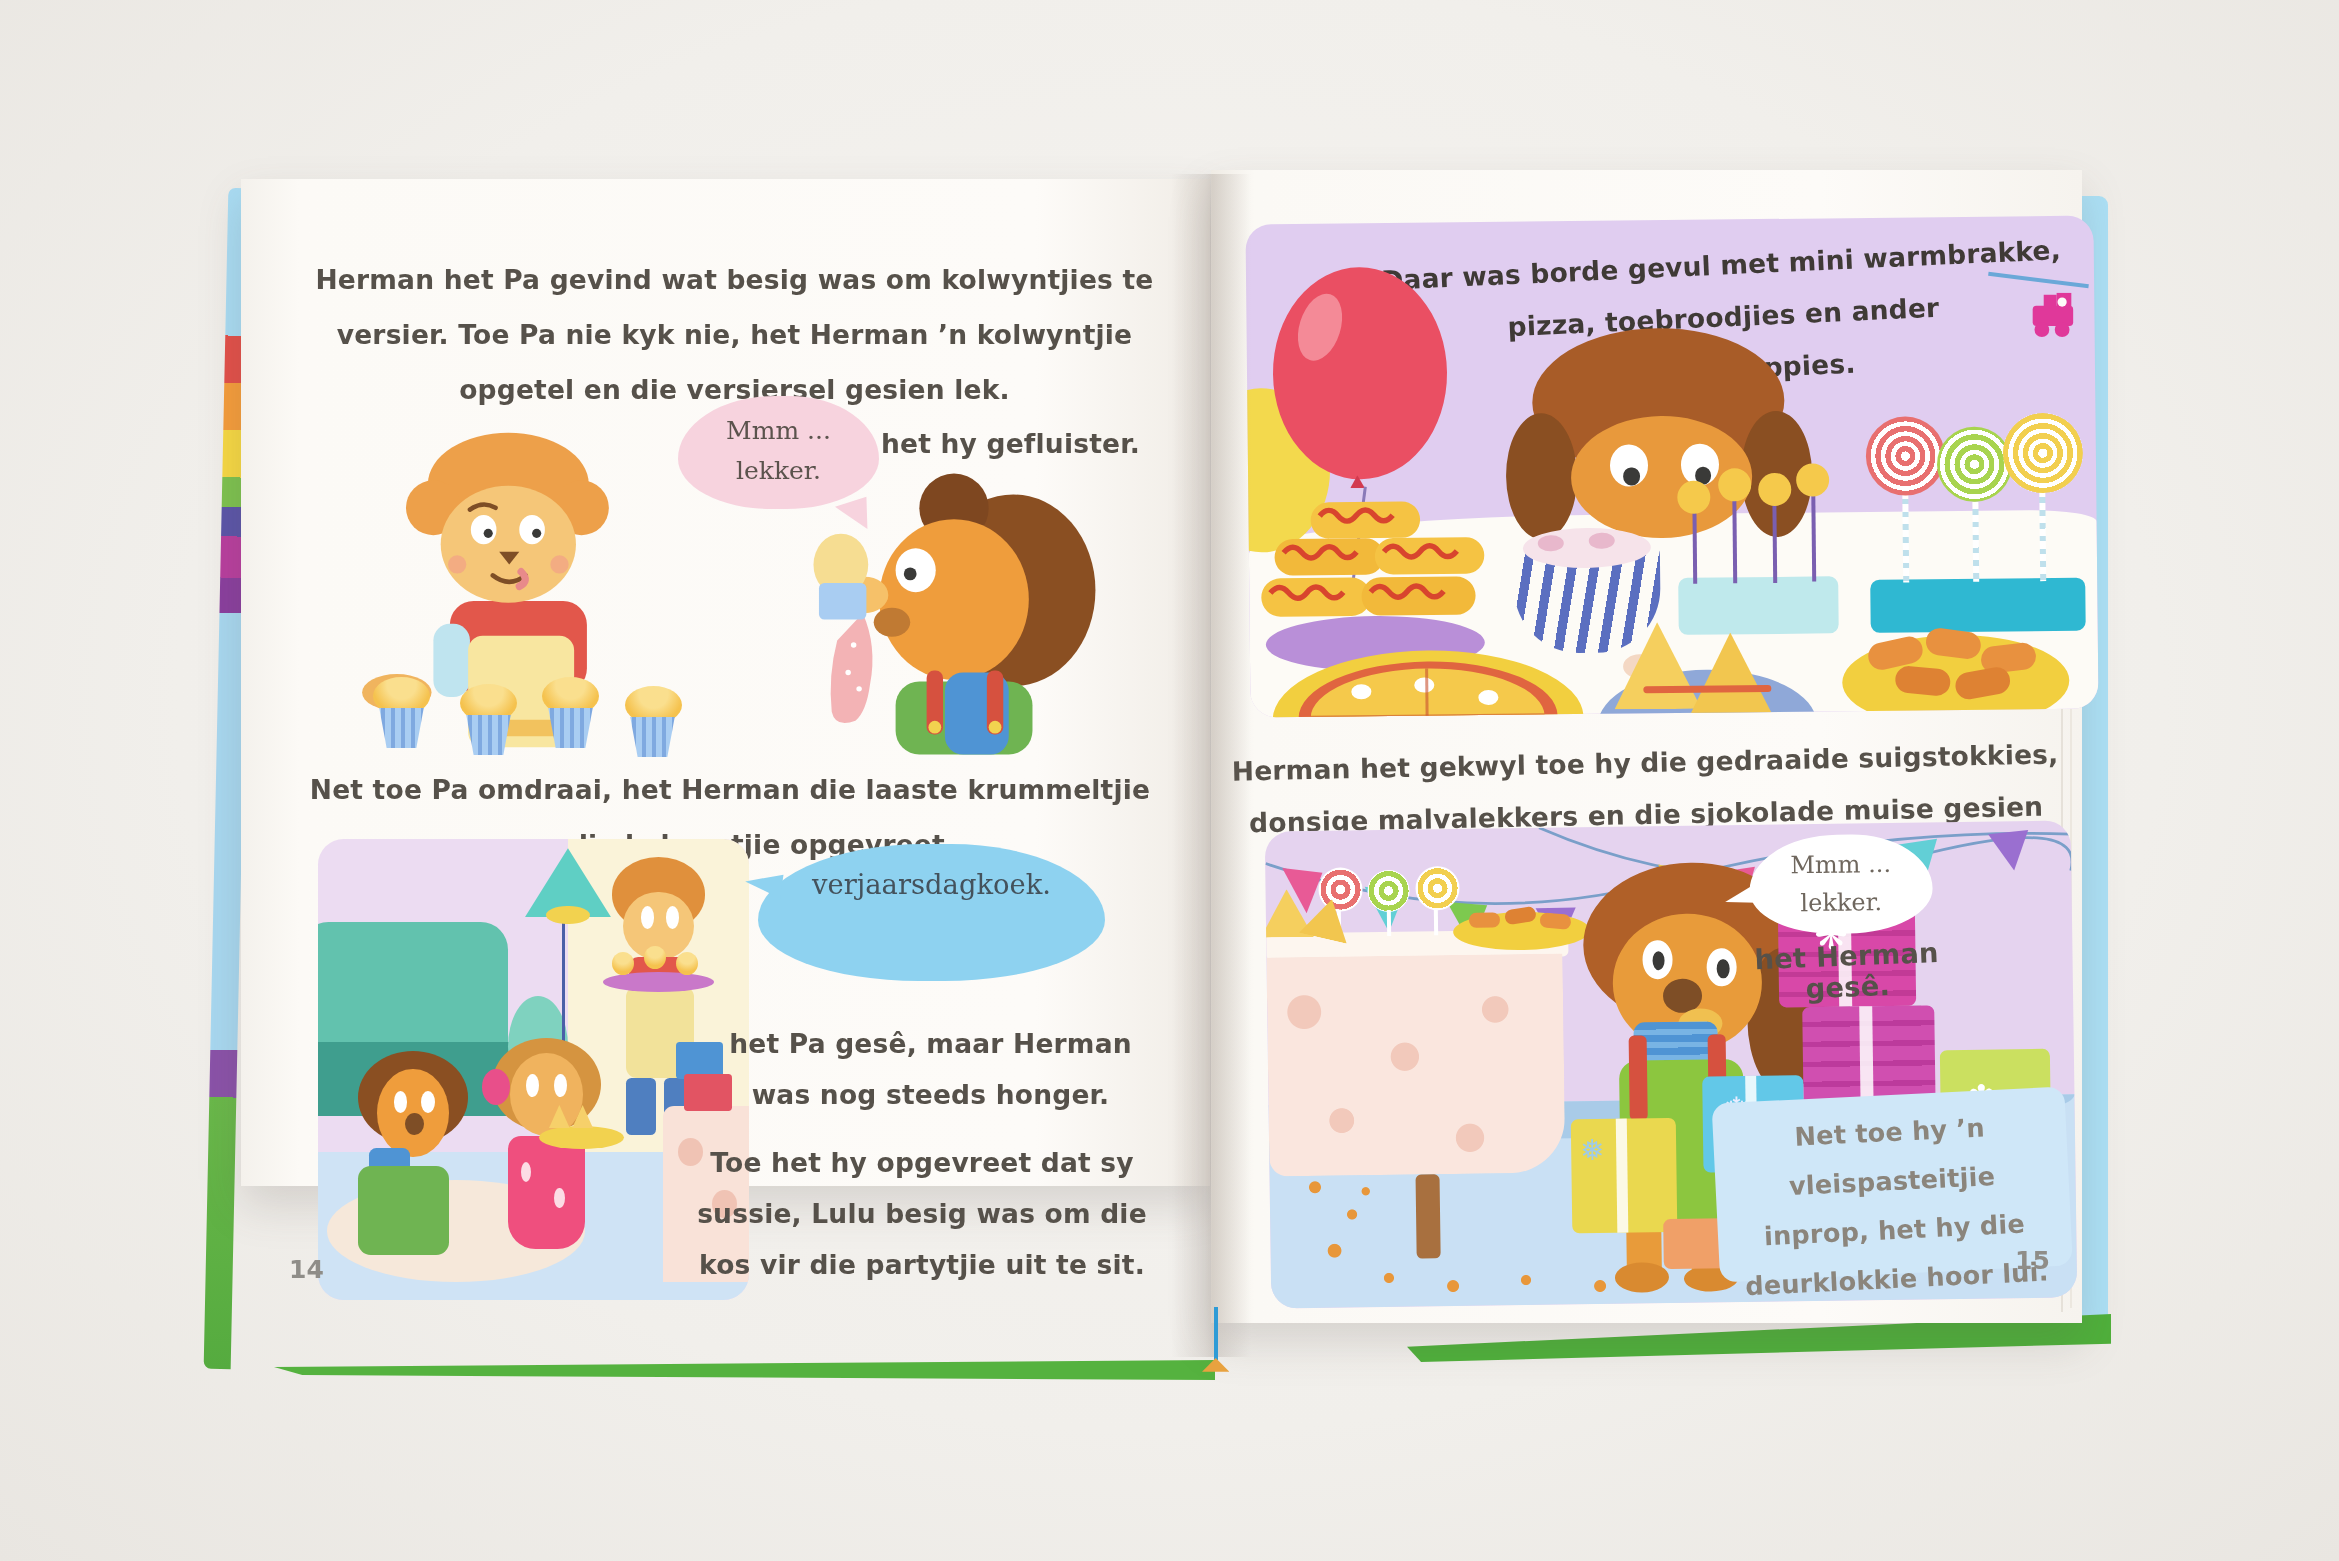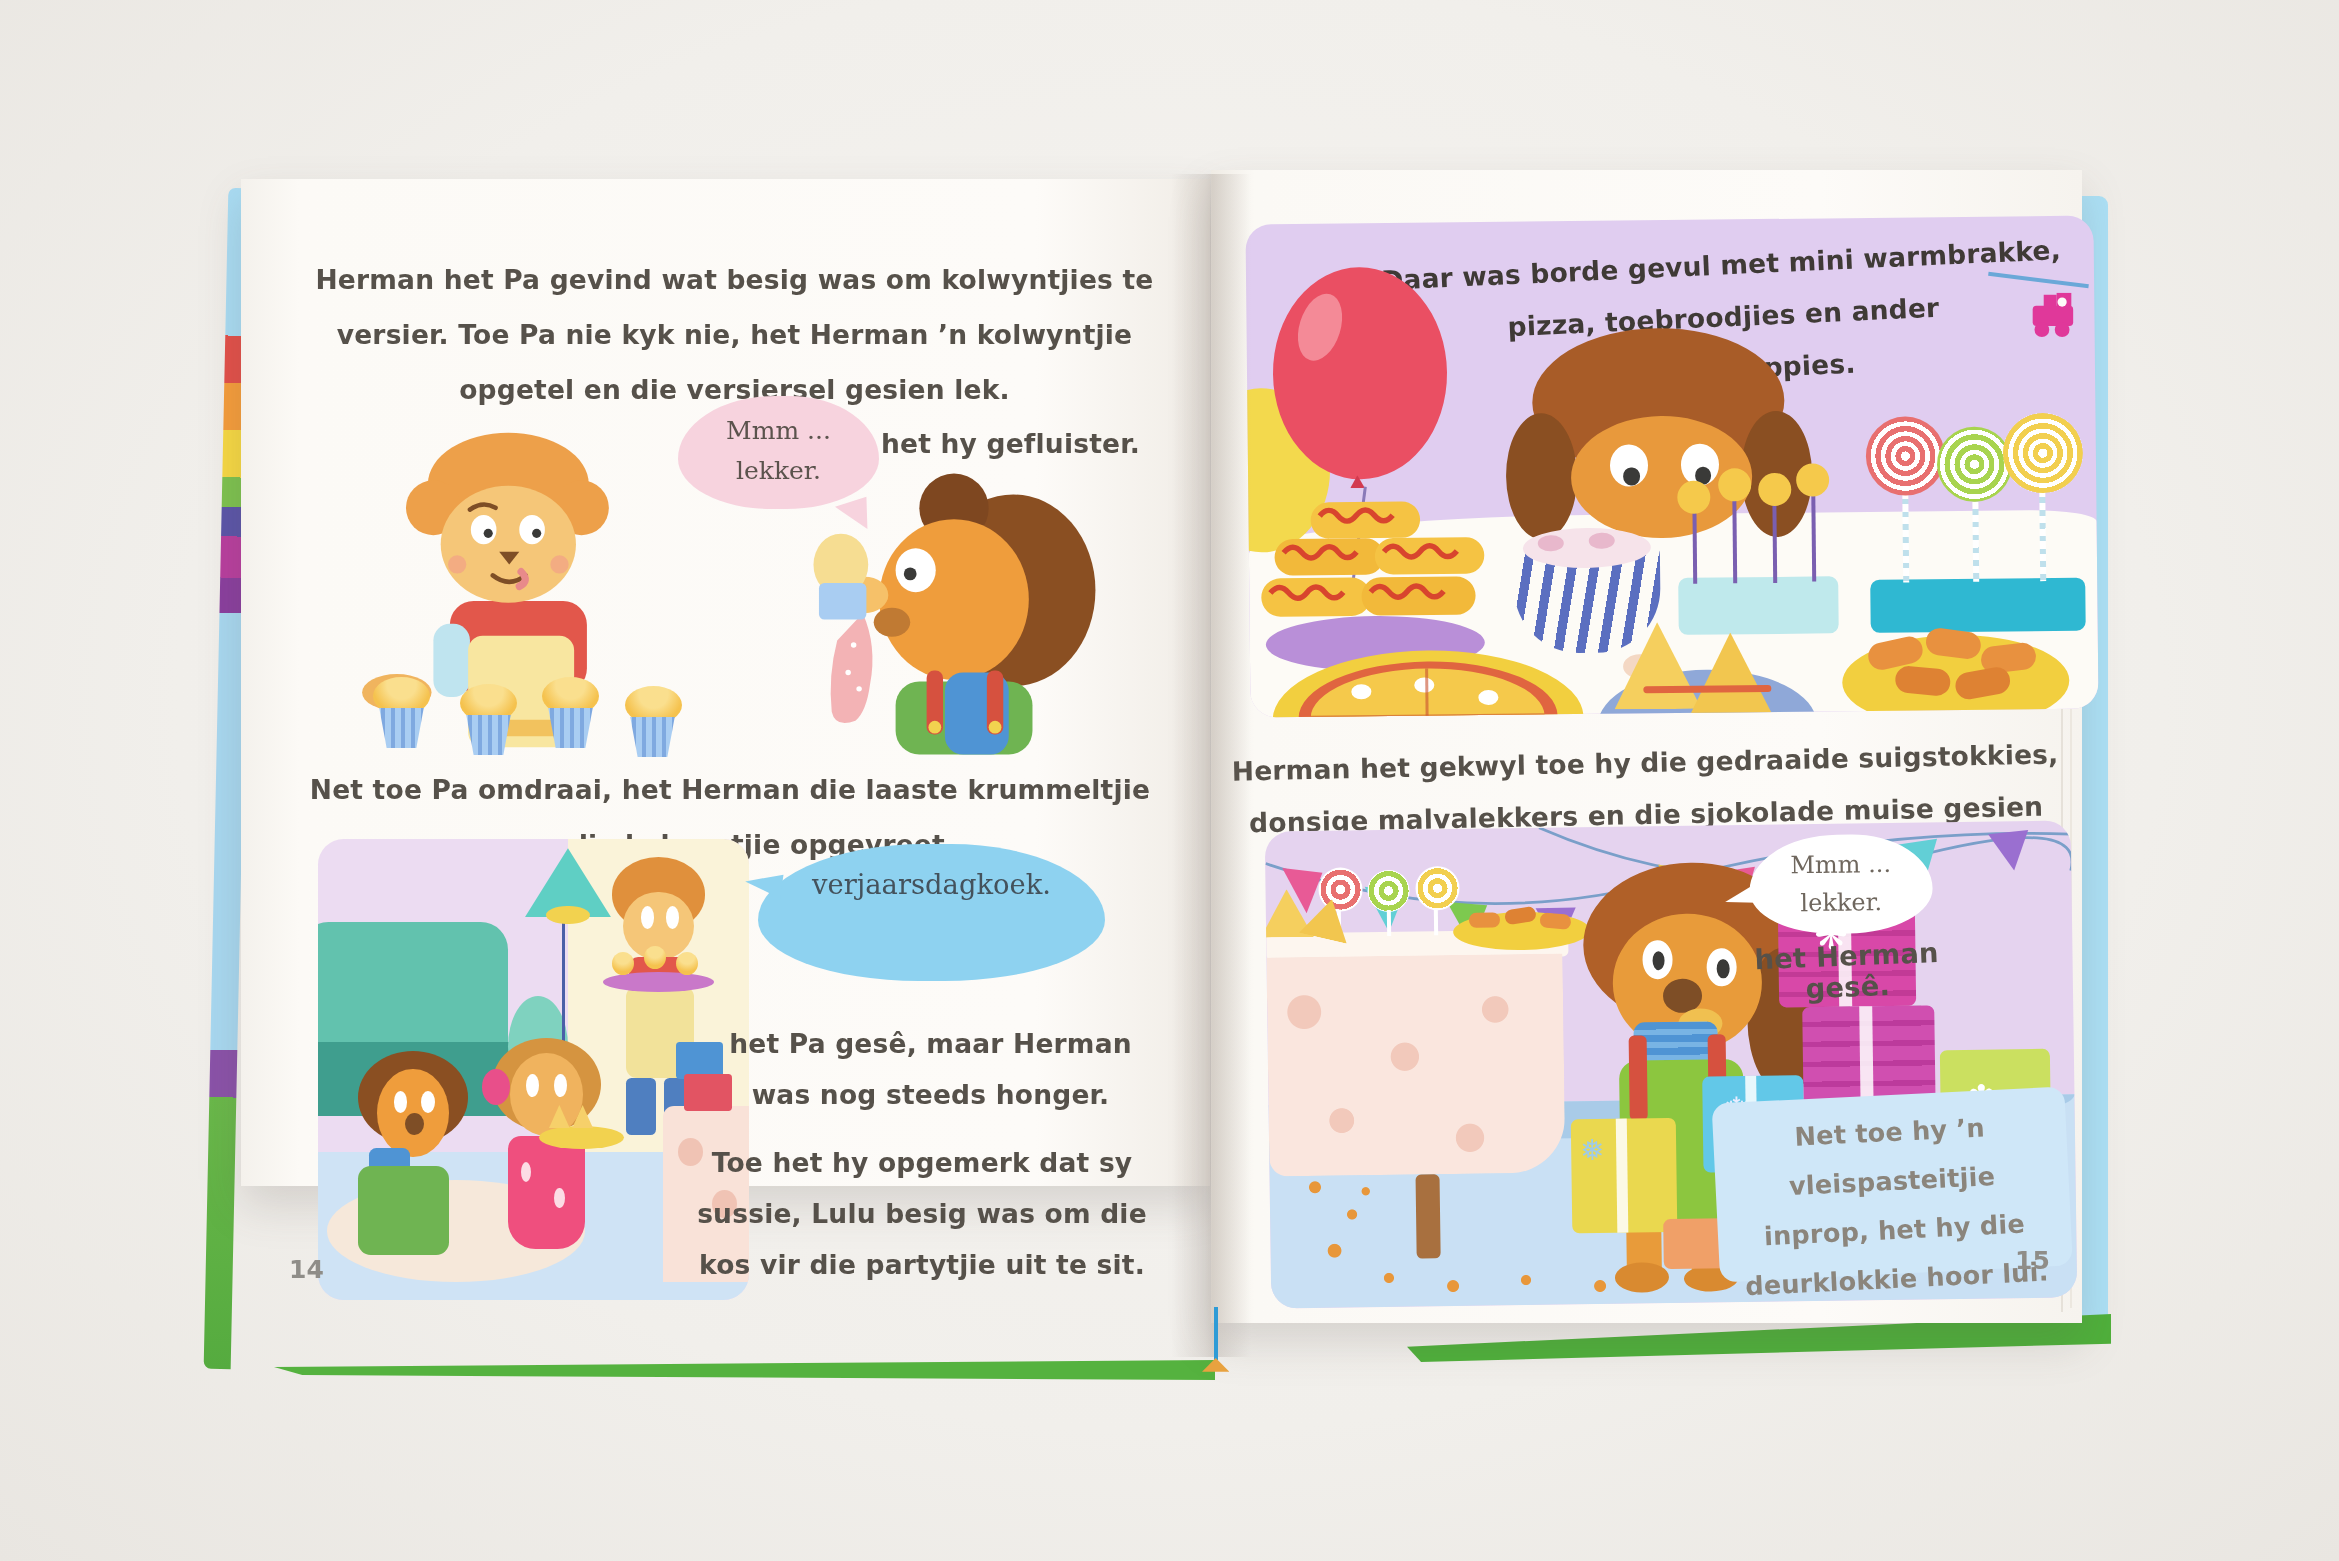--- a/index.html
+++ b/index.html
@@ -210,21 +210,21 @@
       </div>
     </div>
     <div class="abs tail" style="left:504px;top:693px;border-width:12.8px 37px 12.8px 0;border-color:transparent #8ed2f0 transparent transparent;transform:rotate(8deg);"></div>
 
     <div class="abs story" style="left:475px;top:839px;width:429px;">
       <span style="line-height:51px;">het Pa gesê, maar Herman</span>
       <span style="line-height:51px;">was nog steeds honger.</span>
     </div>
 
     <div class="abs story" style="left:448px;top:958px;width:466px;">
-      <span style="line-height:51px;">Toe het hy opgemerk dat sy</span>
+      <span style="line-height:51px;">Toe het hy opgevreet dat sy</span>
       <span style="line-height:51px;">sussie, Lulu besig was om die</span>
       <span style="line-height:51px;">kos vir die partytjie uit te sit.</span>
     </div>
 
     <div class="abs pgnum" style="left:48px;top:1076px;">14</div>
   </div>
 
   <div class="abs page page-right">
     <div class="abs" style="left:850px;top:55px;width:1.8px;height:1087px;background:#e6e1d9;"></div>
     <div class="abs" style="left:859px;top:64px;width:1.8px;height:1074px;background:#ece7df;"></div>

